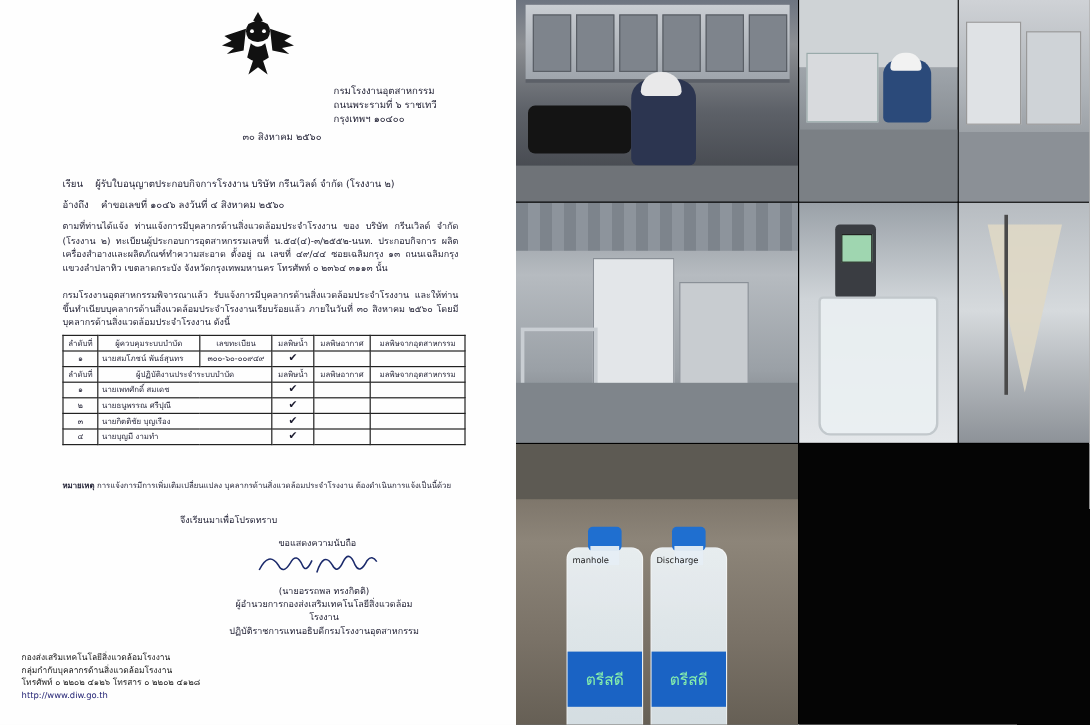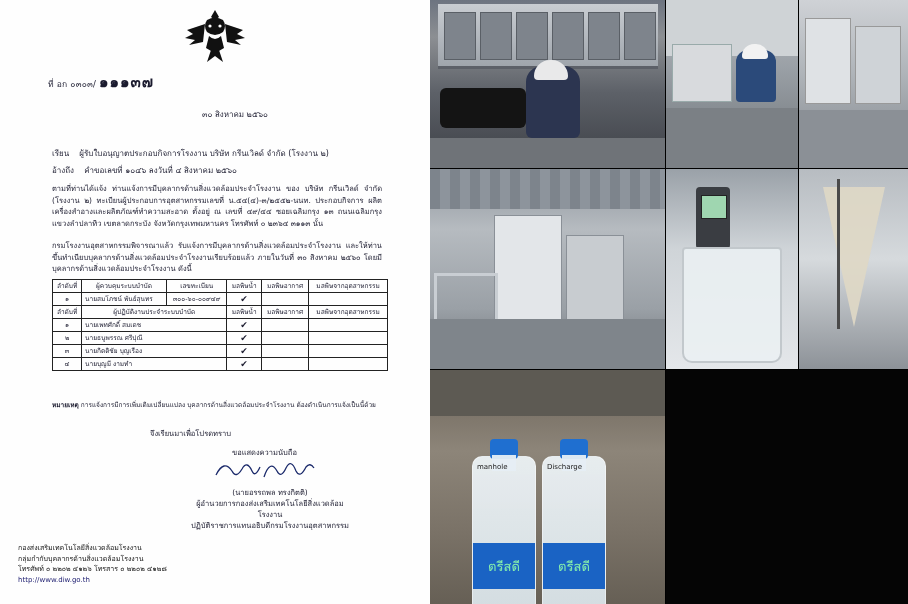--- a/index.html
+++ b/index.html
@@ -117,25 +117,26 @@
           <path d="M24 12 q8 -5 16 0 q4 6 0 12 q-8 6 -16 0 q-4 -6 0 -12 Z"></path>
           <path d="M22 16 L4 22 L10 26 L2 30 L12 32 L6 37 L20 34 Z"></path>
           <path d="M42 16 L60 22 L54 26 L62 30 L52 32 L58 37 L44 34 Z"></path>
           <path d="M26 28 q6 6 12 0 l3 12 q-9 7 -18 0 Z"></path>
           <path d="M28 42 l-4 12 l8 -6 l8 6 l-4 -12 Z"></path>
           <circle cx="27" cy="18" r="1.6" fill="#fff"></circle>
           <circle cx="37" cy="18" r="1.6" fill="#fff"></circle>
         </g>
       </svg>
 
-      <div class="doc-ref">
-        <span>ที่ อก ๐๓๐๓/</span>
-        <span class="big">๑๑๑๓๗</span>
-      </div>
-
+
+      <div class="doc-org">
+        <div>กรมโรงงานอุตสาหกรรม</div>
+        <div>ถนนพระรามที่ ๖ ราชเทวี</div>
+        <div>กรุงเทพฯ ๑๐๔๐๐</div>
+      </div>
 
       <div class="doc-date">๓๐  สิงหาคม  ๒๕๖๐</div>
 
       <div class="row-label l-to">
         <span>เรียน</span>
         &nbsp;&nbsp;
         <span>ผู้รับใบอนุญาตประกอบกิจการโรงงาน บริษัท กรีนเวิลด์ จำกัด (โรงงาน ๒)</span>
       </div>
       <div class="row-label l-ref">
         <span>อ้างถึง</span>

